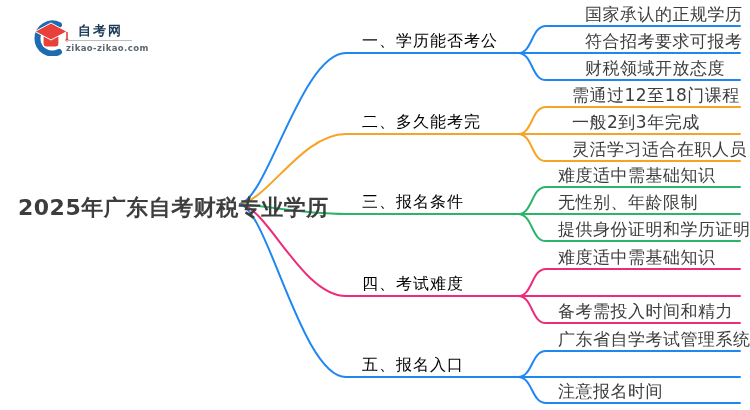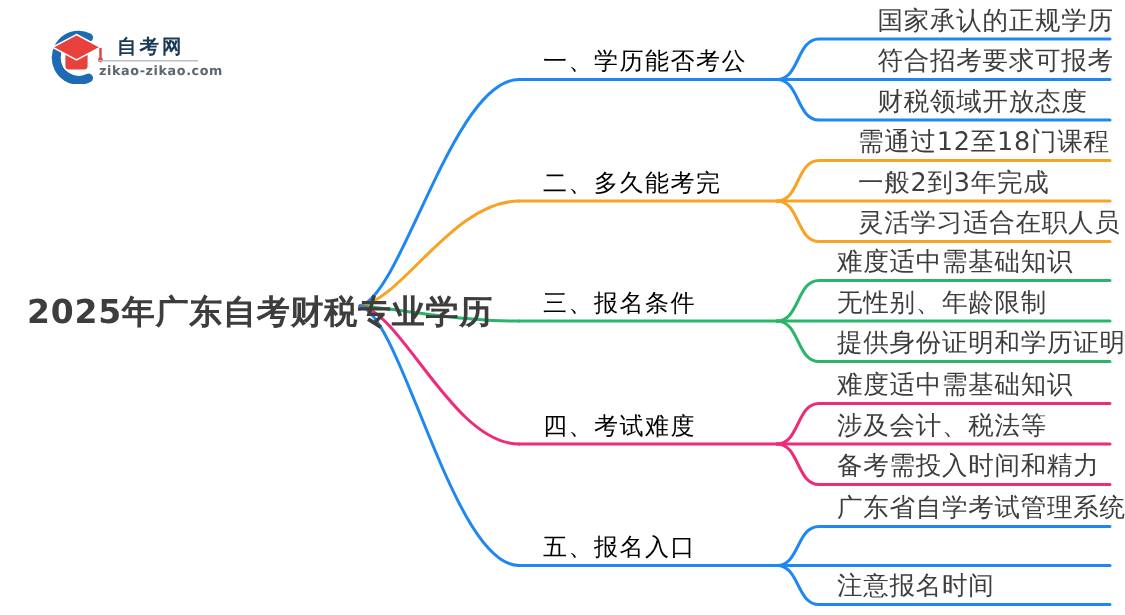--- a/index.html
+++ b/index.html
@@ -132,19 +132,18 @@
 
   <div class="leaf-label" style="left:572px; top:86px">需通过12至18门课程</div>
   <div class="leaf-label" style="left:572px; top:113px">一般2到3年完成</div>
   <div class="leaf-label" style="left:572px; top:140px">灵活学习适合在职人员</div>
 
   <div class="leaf-label" style="left:558px; top:166px">难度适中需基础知识</div>
   <div class="leaf-label" style="left:558px; top:220px">提供身份证明和学历证明</div>
   <div class="leaf-label" style="left:558px; top:193px">无性别、年龄限制</div>
 
   <div class="leaf-label" style="left:558px; top:248px">难度适中需基础知识</div>
-  <div class="leaf-label" style="left:558px; top:275px">涉及会计、税法等</div>
   <div class="leaf-label" style="left:558px; top:302px">备考需投入时间和精力</div>
 
   <div class="leaf-label" style="left:558px; top:330px">广东省自学考试管理系统</div>
   <div class="leaf-label" style="left:558px; top:382px">注意报名时间</div>
 
 </div>
 
 </body></html>

